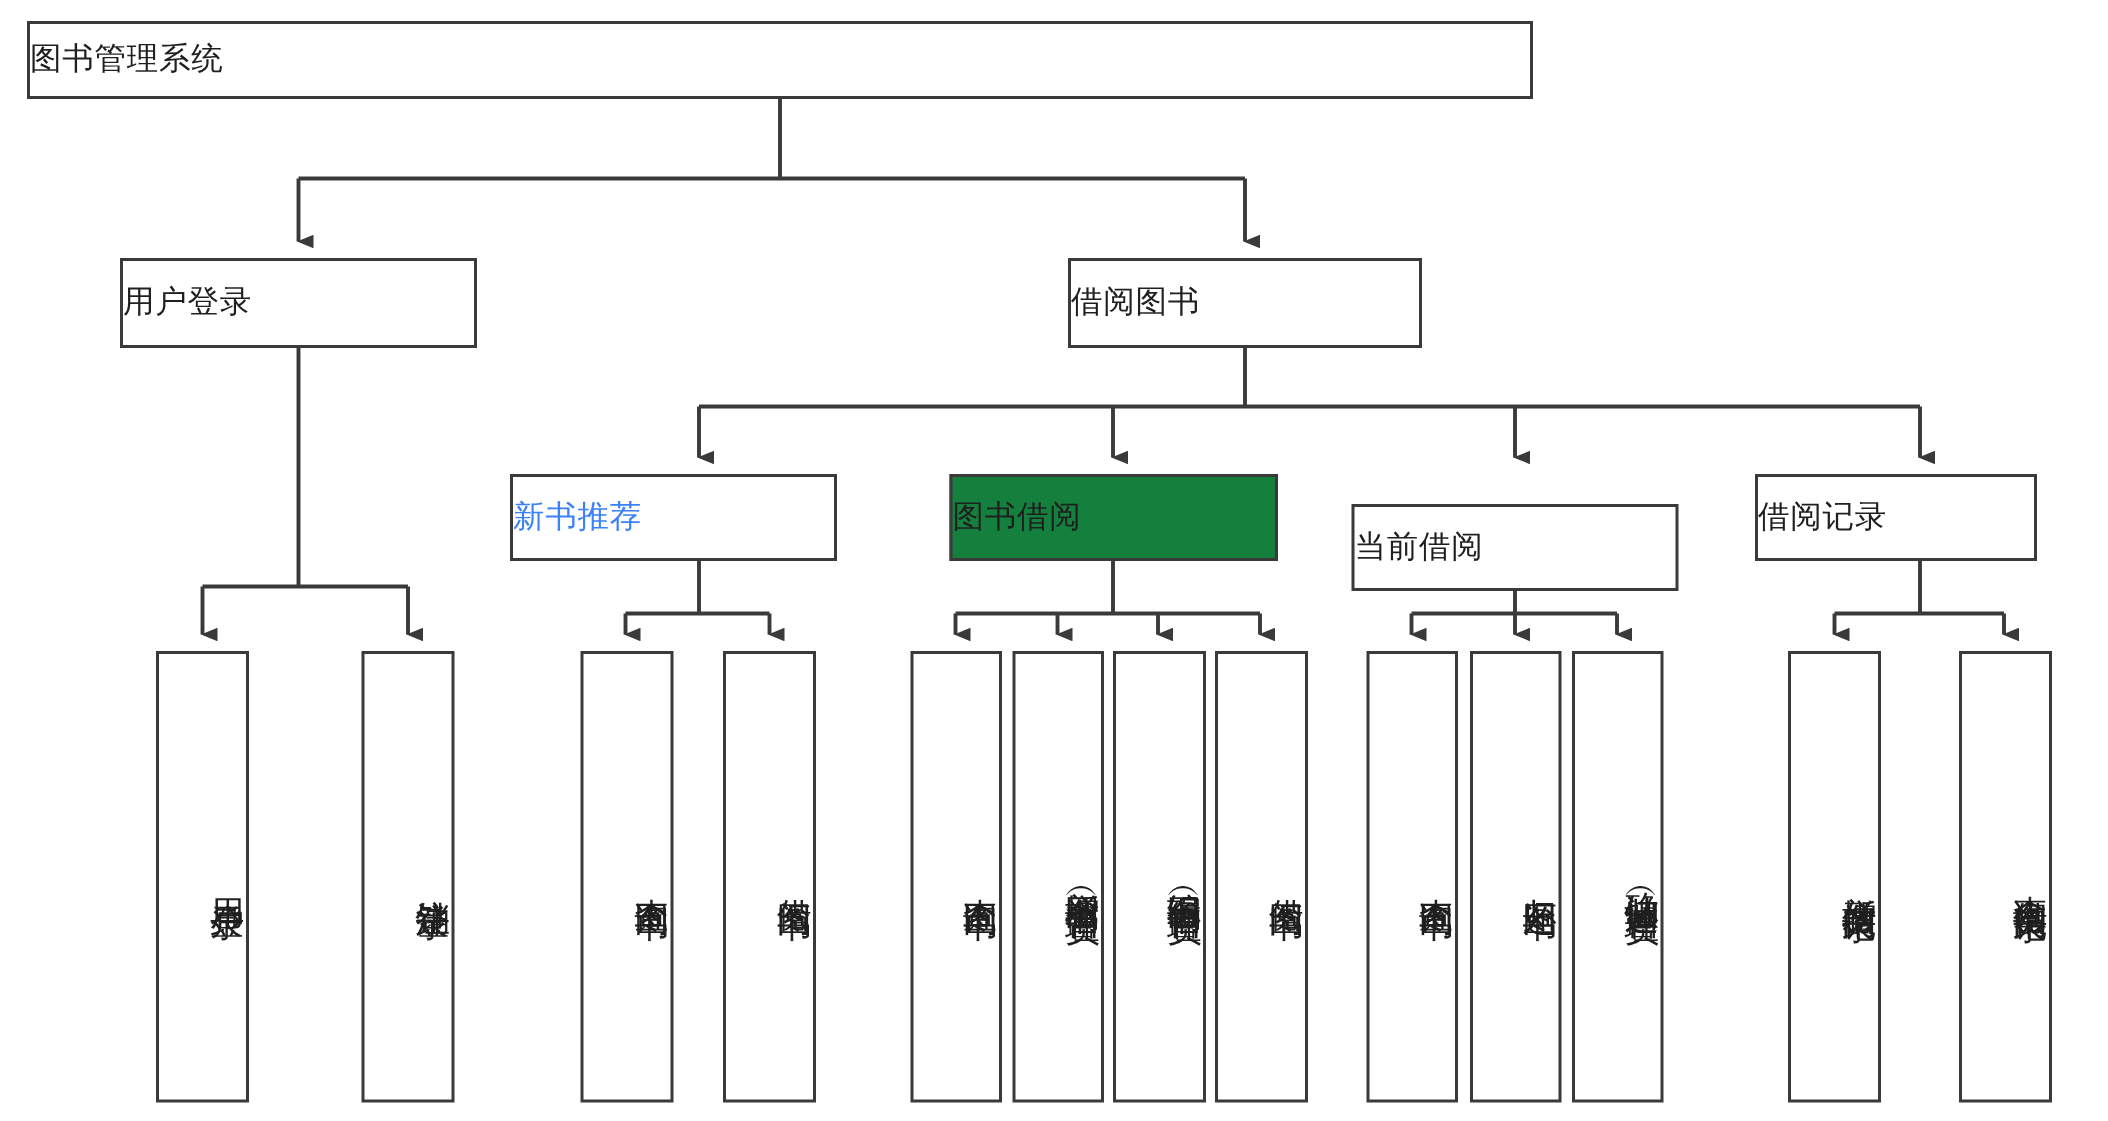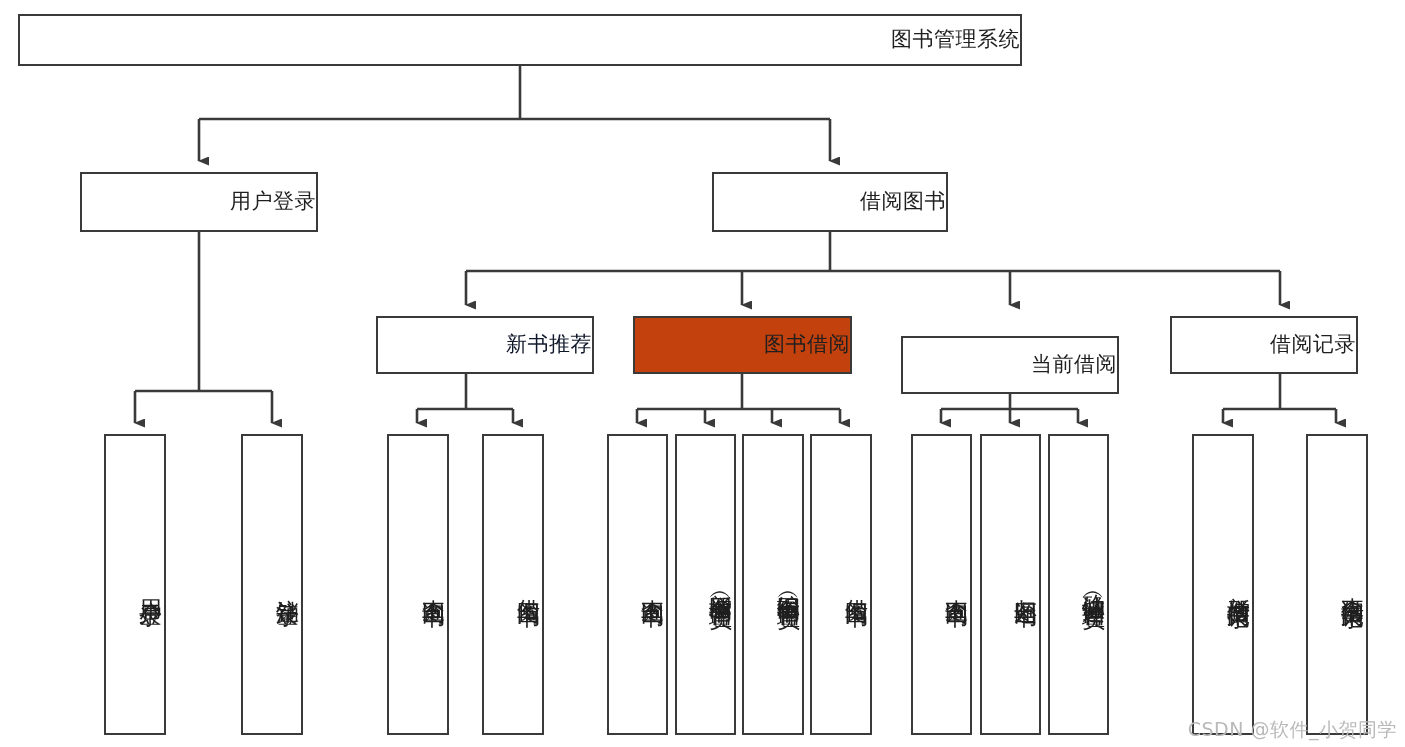--- a/index.html
+++ b/index.html
@@ -26,21 +26,21 @@
     height: 747px;
     pointer-events: none;
   }
   .node {
     position: absolute;
     box-sizing: border-box;
     background: #ffffff;
     border: 2px solid #3a3a3a;
     display: flex;
     align-items: center;
-    justify-content: flex-end;
+    justify-content: flex-start;
     color: #1f1f1f;
   }
   .node-h {
     font-size: 21px;
     line-height: 1.1;
     letter-spacing: 0.5px;
     white-space: nowrap;
   }
   .node-v {
     writing-mode: vertical-rl;
@@ -118,24 +118,24 @@
   <div id="nodes">
       <div class="node node-h" style="left: 18px; top: 14px; width: 1004px; height: 52px; border-color: rgb(58, 58, 58); background: rgb(255, 255, 255); color: rgb(31, 31, 31);">
         <span>图书管理系统</span>
       </div>
       <div class="node node-h" style="left: 80px; top: 172px; width: 238px; height: 60px; border-color: rgb(58, 58, 58); background: rgb(255, 255, 255); color: rgb(31, 31, 31);">
         <span>用户登录</span>
       </div>
       <div class="node node-h" style="left: 712px; top: 172px; width: 236px; height: 60px; border-color: rgb(58, 58, 58); background: rgb(255, 255, 255); color: rgb(31, 31, 31);">
         <span>借阅图书</span>
       </div>
-      <div class="node node-h" style="left: 376px; top: 316px; width: 218px; height: 58px; border-color: rgb(58, 58, 58); background: rgb(255, 255, 255); color: #0f172a;">
+      <div class="node node-h" style="left: 340px; top: 316px; width: 218px; height: 58px; border-color: rgb(58, 58, 58); background: rgb(255, 255, 255); color: #3b82f6;">
         <span>新书推荐</span>
       </div>
-      <div class="node node-h" style="left: 633px; top: 316px; width: 219px; height: 58px; border-color: rgb(58, 58, 58); background: #c2410c; color: rgb(31, 31, 31);">
+      <div class="node node-h" style="left: 633px; top: 316px; width: 219px; height: 58px; border-color: rgb(58, 58, 58); background: #15803d; color: rgb(31, 31, 31);">
         <span>图书借阅</span>
       </div>
       <div class="node node-h" style="left: 901px; top: 316px; width: 218px; height: 58px; border-color: rgb(58, 58, 58); background: rgb(255, 255, 255); color: rgb(31, 31, 31); margin-top: 20px;">
         <span>当前借阅</span>
       </div>
       <div class="node node-h" style="left: 1170px; top: 316px; width: 188px; height: 58px; border-color: rgb(58, 58, 58); background: rgb(255, 255, 255); color: rgb(31, 31, 31);">
         <span>借阅记录</span>
       </div>
       <div class="node node-v" style="left: 104px; top: 434px; width: 62px; height: 301px; border-color: rgb(58, 58, 58); background: rgb(255, 255, 255); color: rgb(31, 31, 31);">
         <span class="vlabel">用户登录</span>
@@ -171,15 +171,14 @@
         <span class="vlabel">确认归还（管理员）</span>
       </div>
       <div class="node node-v" style="left: 1192px; top: 434px; width: 62px; height: 301px; border-color: rgb(58, 58, 58); background: rgb(255, 255, 255); color: rgb(31, 31, 31);">
         <span class="vlabel">新增借阅记录</span>
       </div>
       <div class="node node-v" style="left: 1306px; top: 434px; width: 62px; height: 301px; border-color: rgb(58, 58, 58); background: rgb(255, 255, 255); color: rgb(31, 31, 31);">
         <span class="vlabel">查询借阅记录</span>
       </div>
     </div>
 
-  <div id="watermark">CSDN @软件_小贺同学</div>
 
 </div>
 
 </body></html>

